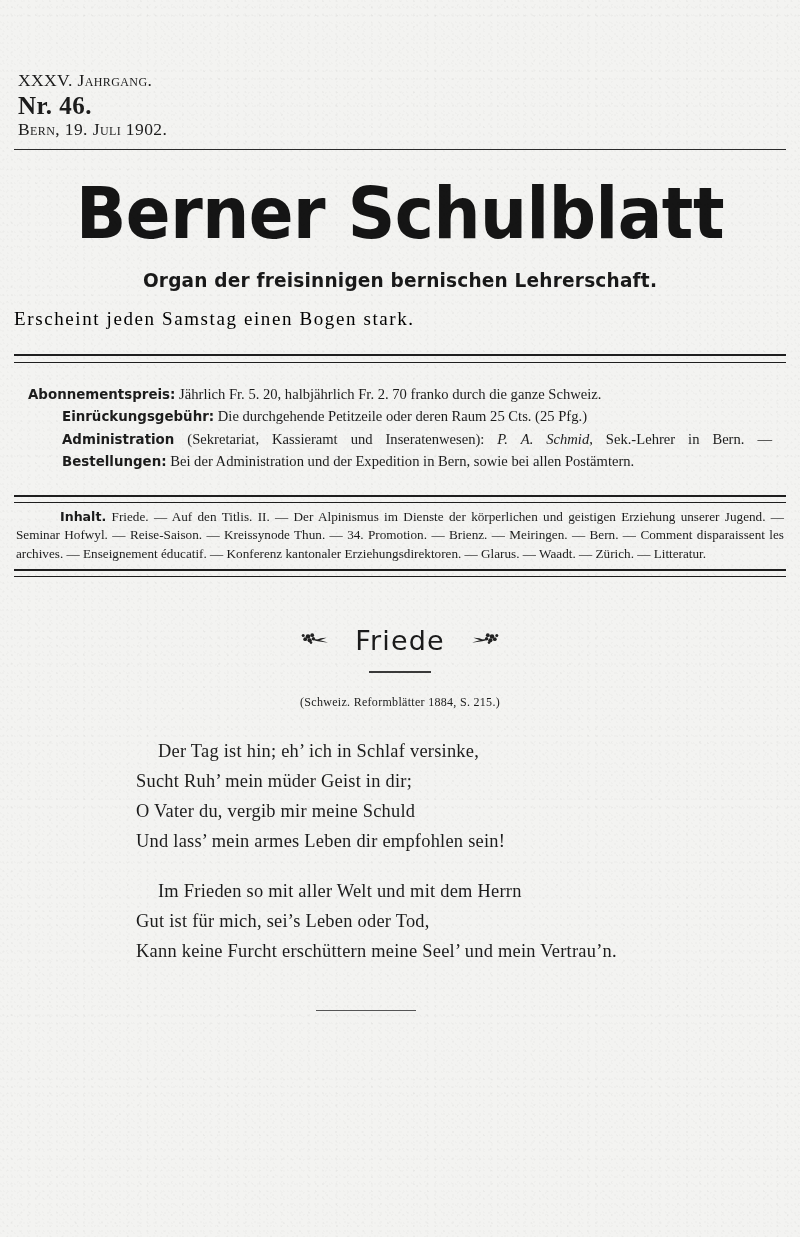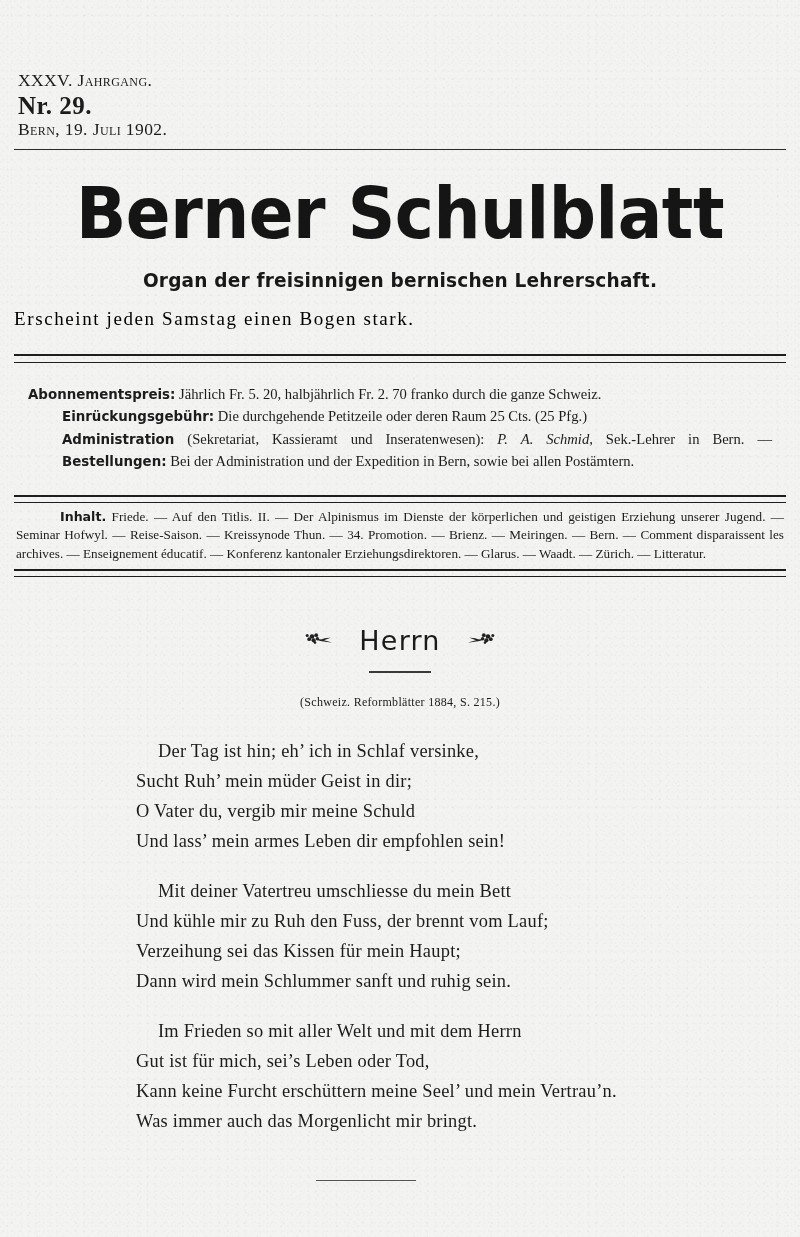--- a/index.html
+++ b/index.html
@@ -190,21 +190,21 @@
 </style>
 </head>
 <body>
 
 <div class="paper-grain"></div>
 
 <div class="page">
 
   <div class="topline">
     <span class="vol-text smallcaps-word">XXXV. Jahrgang.</span>
-    <span class="issue-number">Nr. 29.</span>
+    <span class="issue-number">Nr. 46.</span>
     <span class="date-text smallcaps-word">Bern, 19. Juli 1902.</span>
   </div>
   <hr class="rule-thin">
 
   <div class="masthead-title">Berner Schulblatt</div>
   <div class="masthead-sub">Organ der freisinnigen bernischen Lehrerschaft.</div>
   <div class="masthead-tag">Erscheint jeden Samstag einen Bogen stark.</div>
 
   <div style="margin-top:24px">
     <div class="rule-double"></div>
@@ -239,21 +239,21 @@
             <circle cx="6.2" cy="9.2" r="1.9"></circle>
             <circle cx="10.6" cy="10.3" r="2.1"></circle>
             <circle cx="14.4" cy="8.8" r="1.7"></circle>
             <circle cx="4.2" cy="5.6" r="1.5"></circle>
             <circle cx="12.0" cy="12.6" r="1.3"></circle>
           </g>
           <path d="M15 9 C20 9.5, 24 11, 29 12.6 C25 12.4, 20 11.6, 15.4 10.6 Z" fill="#222"></path>
           <path d="M17.5 10.2 C20.5 8.4, 24 7.6, 27.5 7.8 C24 9.2, 20.6 10.4, 17.8 11.0 Z" fill="#222"></path>
         </svg>
       </span>
-      <span class="poem-title">Herrn</span>
+      <span class="poem-title">Friede</span>
       <span class="ornament flip">
         <svg viewBox="0 0 34 20" width="34" height="20" aria-hidden="true">
           <g fill="#222">
             <circle cx="9" cy="6.5" r="2.3"></circle>
             <circle cx="13.2" cy="5.2" r="1.9"></circle>
             <circle cx="6.2" cy="9.2" r="1.9"></circle>
             <circle cx="10.6" cy="10.3" r="2.1"></circle>
             <circle cx="14.4" cy="8.8" r="1.7"></circle>
             <circle cx="4.2" cy="5.6" r="1.5"></circle>
             <circle cx="12.0" cy="12.6" r="1.3"></circle>
@@ -270,32 +270,25 @@
 
     <div class="poem">
 
       <div class="stanza">
         <span class="verse first">Der Tag ist hin; eh’ ich in Schlaf versinke,</span>
         <span class="verse">Sucht Ruh’ mein müder Geist in dir;</span>
         <span class="verse">O Vater du, vergib mir meine Schuld</span>
         <span class="verse">Und lass’ mein armes Leben dir empfohlen sein!</span>
       </div>
 
-      <div class="stanza">
-        <span class="verse first">Mit deiner Vatertreu umschliesse du mein Bett</span>
-        <span class="verse">Und kühle mir zu Ruh den Fuss, der brennt vom Lauf;</span>
-        <span class="verse">Verzeihung sei das Kissen für mein Haupt;</span>
-        <span class="verse">Dann wird mein Schlummer sanft und ruhig sein.</span>
-      </div>
 
       <div class="stanza">
         <span class="verse first">Im Frieden so mit aller Welt und mit dem Herrn</span>
         <span class="verse">Gut ist für mich, sei’s Leben oder Tod,</span>
         <span class="verse">Kann keine Furcht erschüttern meine Seel’ und mein Vertrau’n.</span>
-        <span class="verse">Was immer auch das Morgenlicht mir bringt.</span>
       </div>
 
     </div>
 
     <div class="end-rule"></div>
 
   </div>
 
 </div>
 

